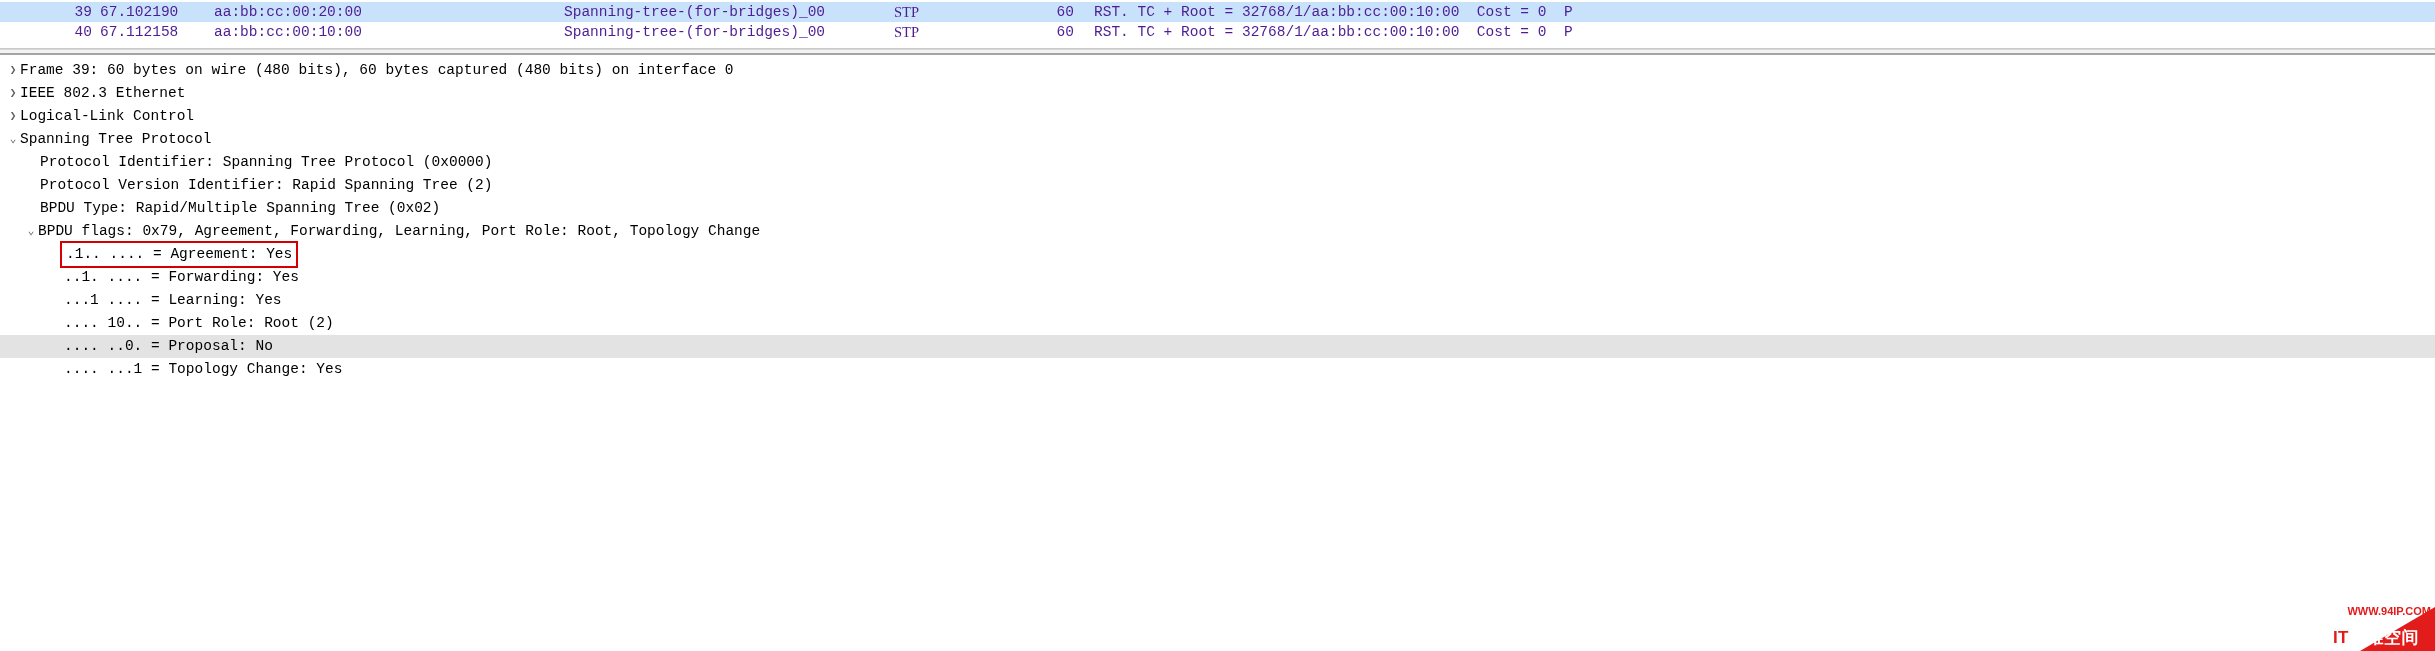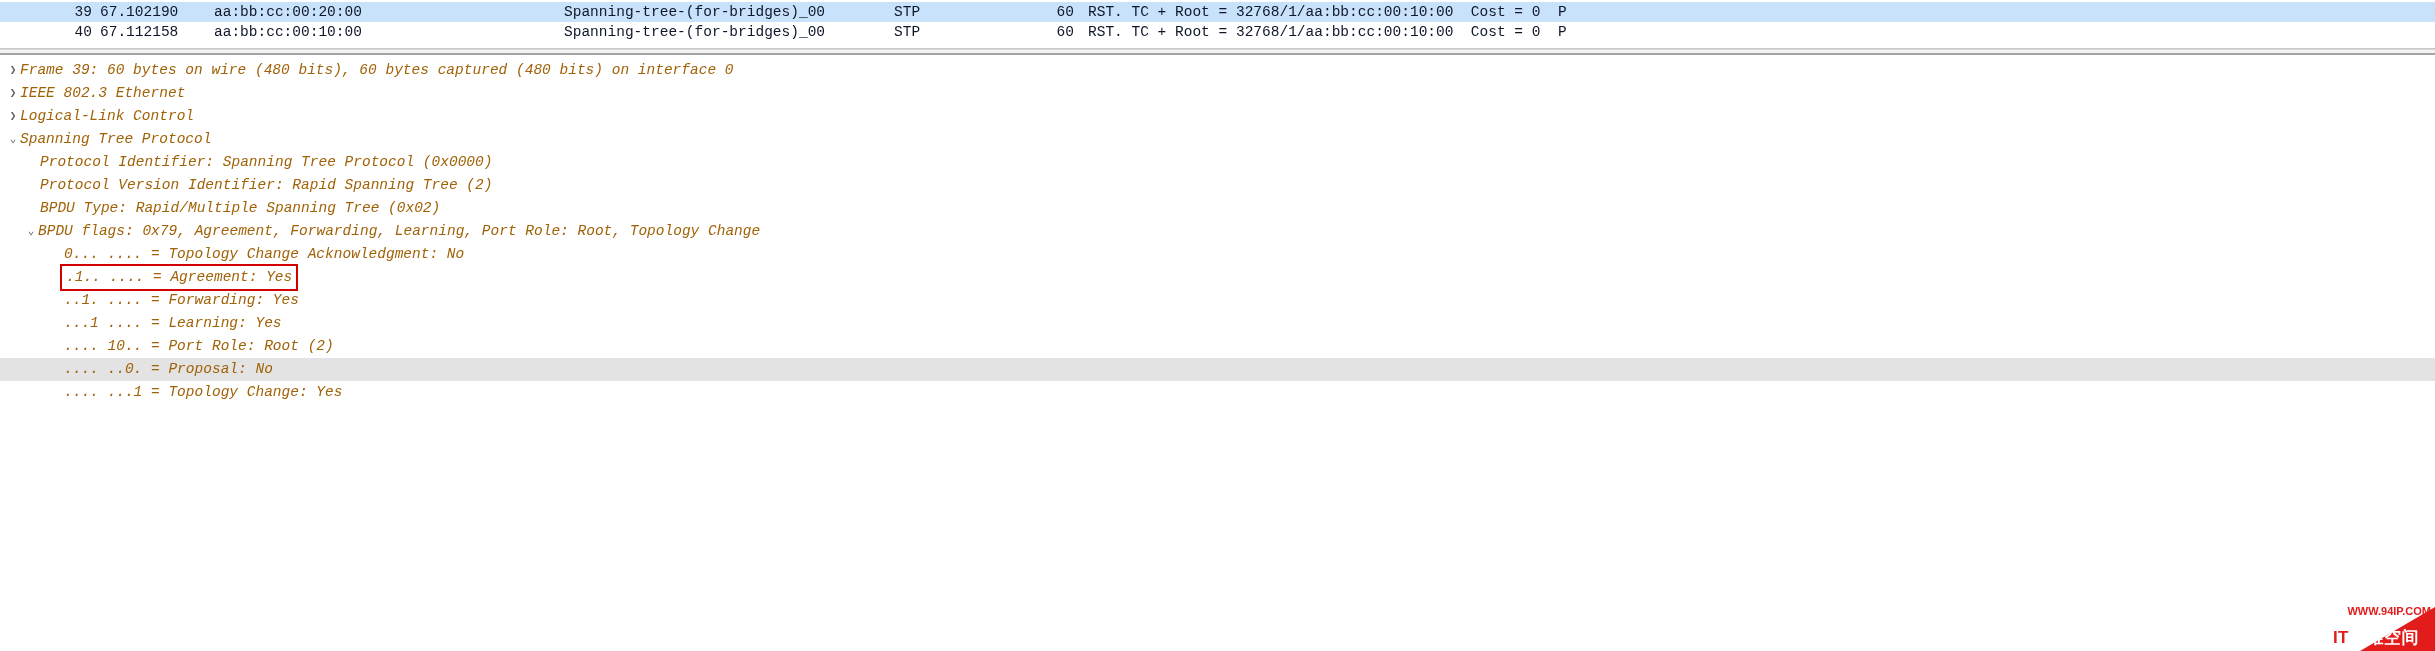--- a/index.html
+++ b/index.html
@@ -16,31 +16,31 @@
     border-bottom: 1px solid #c9c9c9;
     padding-top: 2px;
     padding-bottom: 6px;
     overflow: hidden;
   }
   .packet-row {
     display: flex;
     height: 20px;
     line-height: 20px;
     white-space: pre;
-    color: #0f172a;
+    color: #4c1d95;
   }
   .packet-row.selected { background: #c8e2fb; }
   .packet-row .col { overflow: hidden; }
   .col-no    { width: 100px; text-align: right; padding-right: 8px;}
   .col-time  { width: 114px; }
   .col-src   { width: 350px; }
   .col-dst   { width: 330px; }
-  .col-proto { width: 140px; }
+  .col-proto { width: 140px; font-family: Liberation Serif, serif; }
   .col-len   { width: 40px; text-align: right; }
-  .col-info  { flex: 1; padding-left: 14px; }
+  .col-info  { flex: 1; padding-left: 20px; }
 
   .divider {
     height: 6px;
     background: #f3f3f3;
     border-top: 1px solid #d8d8d8;
     border-bottom: 2px solid #a5a5a5;
   }
 
   .details-pane {
     padding-top: 4px;
@@ -57,21 +57,21 @@
   }
   .tree-row.selected-field { background: #e3e3e3; align-items: flex-end; }
   .tree-row .arrow {
     width: 14px;
     display: inline-flex;
     justify-content: center;
     color: #606060;
     font-size: 11px;
   }
   .tree-row .spacer { display: inline-block; }
-  .tree-row .label { color: #a16207; font-style: italic; }
+  .tree-row .label { color: #000000; }
 
   .redbox {
     border: 2px solid #d40000;
     padding: 0 4px 0 4px;
     margin-left: -4px;
   }
 
   .watermark {
     position: fixed;
     right: 0;
@@ -169,24 +169,20 @@
     <span class="spacer" style="width:34px"></span>
     <span class="label">BPDU Type: Rapid/Multiple Spanning Tree (0x02)</span>
   </div>
 
   <div class="tree-row">
     <span class="spacer" style="width:18px"></span>
     <span class="arrow">⌄</span>
     <span class="label">BPDU flags: 0x79, Agreement, Forwarding, Learning, Port Role: Root, Topology Change</span>
   </div>
 
-  <div class="tree-row">
-    <span class="spacer" style="width:58px"></span>
-    <span class="label">0... .... = Topology Change Acknowledgment: No</span>
-  </div>
 
   <div class="tree-row">
     <span class="spacer" style="width:58px"></span>
     <span class="label redbox">.1.. .... = Agreement: Yes</span>
   </div>
 
   <div class="tree-row">
     <span class="spacer" style="width:58px"></span>
     <span class="label">..1. .... = Forwarding: Yes</span>
   </div>

